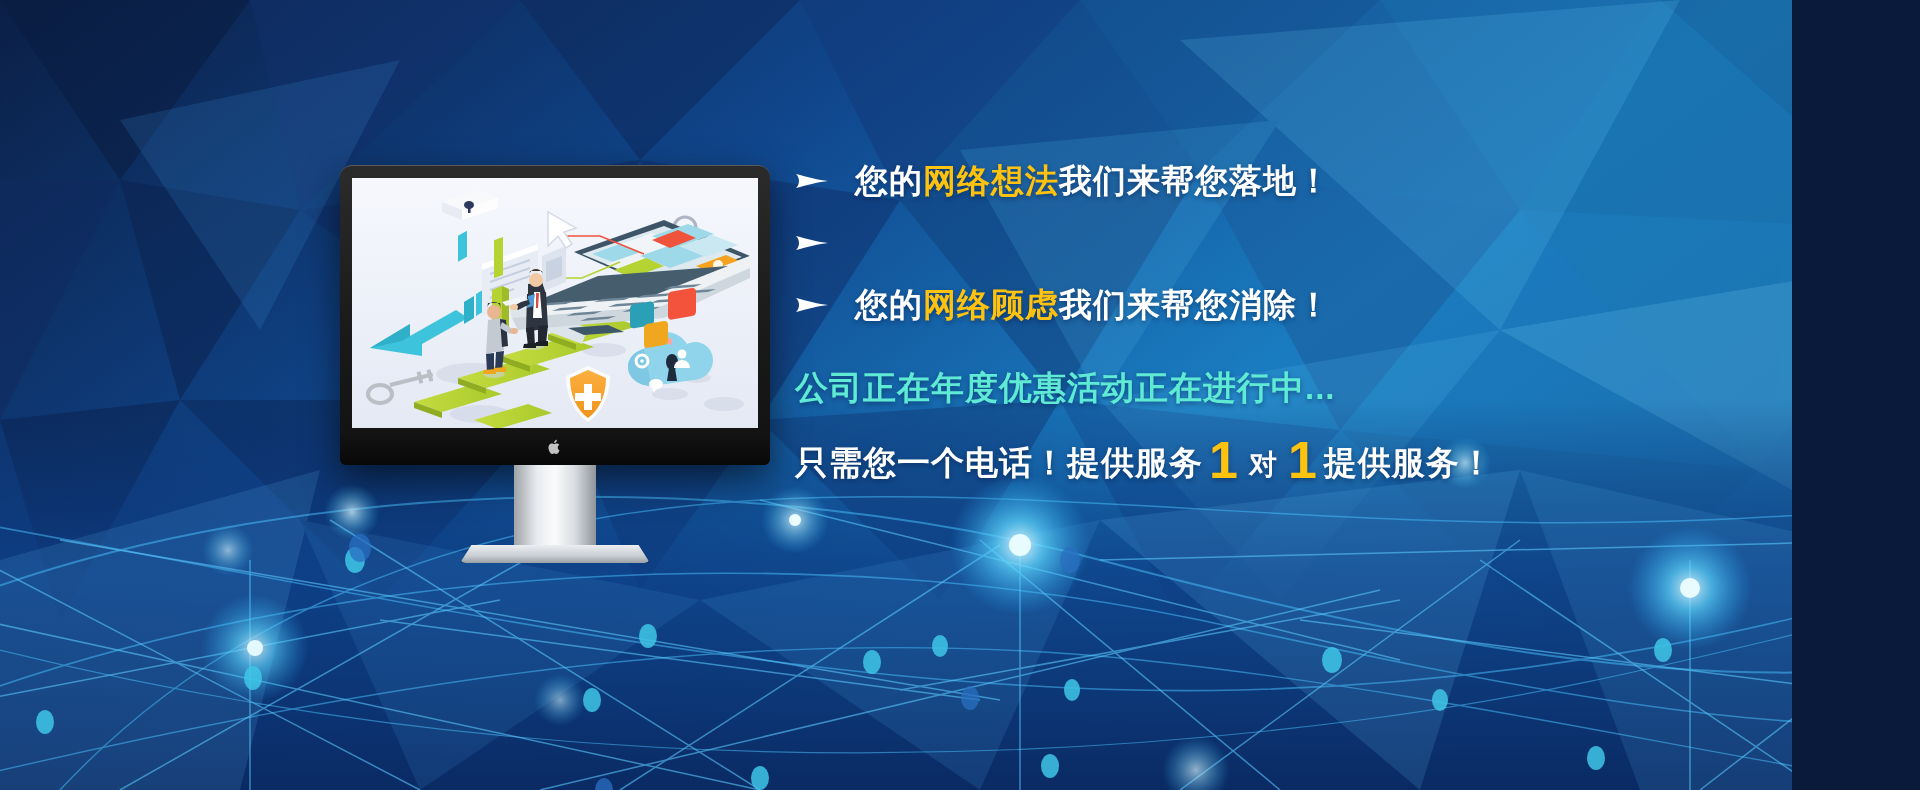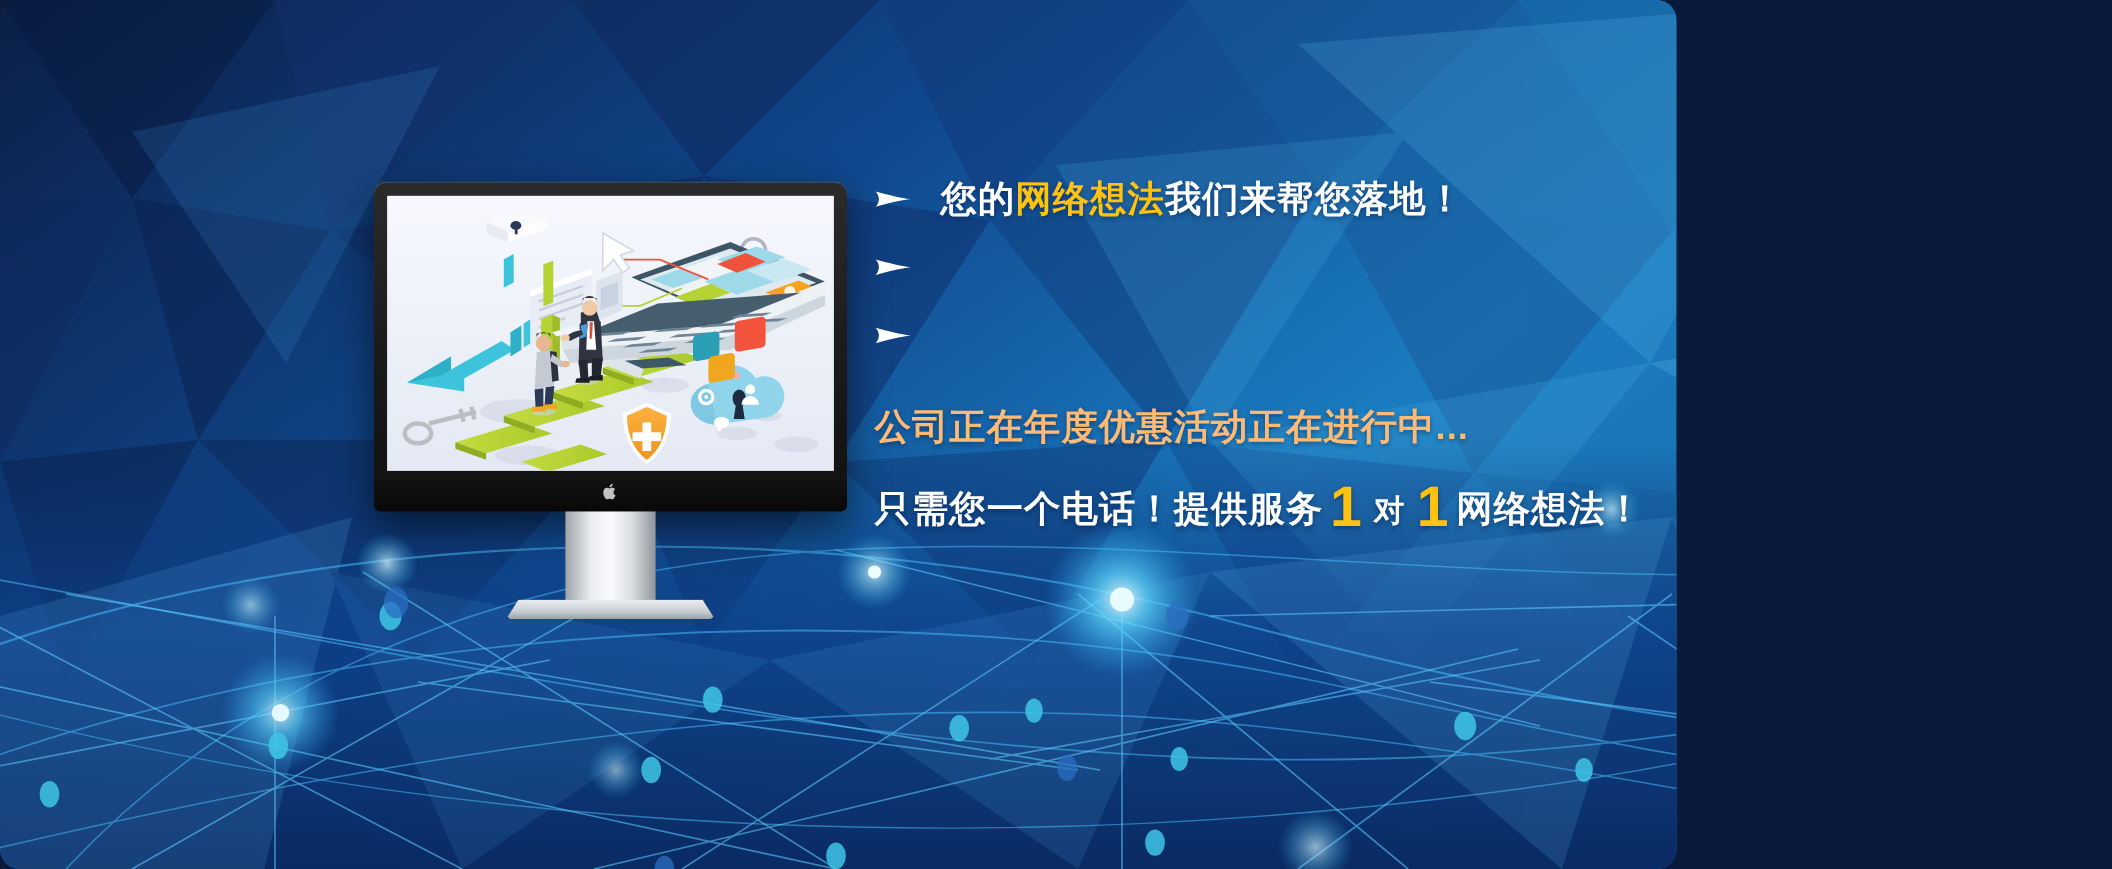--- a/index.html
+++ b/index.html
@@ -6,25 +6,24 @@
     margin: 0;
     padding: 0;
     background: #0a1a3a;
   }
   body {
     font-family: "Liberation Sans", "DejaVu Sans", sans-serif;
   }
 
   #banner {
     position: relative;
-    width: 1524px;
+    width: 1792px;
     height: 790px;
     overflow: hidden;
     background: #0d2757;
-    border-radius: 18px;
   }
 
   
   .bg-svg {
     position: absolute;
     left: 0; top: 0;
     width: 1920px;
     height: 790px;
     display: block;
   }
@@ -124,21 +123,21 @@
     white-space: nowrap;
     text-shadow: 0 2px 5px rgba(0,20,60,.45);
   }
   .hl {
     color: #ffc20e;
   }
   .line-promo {
     margin-top: 30px;
     font-size: 33px;
     font-weight: bold;
-    color: #fdba74;
+    color: #5eead4;
     letter-spacing: 1px;
     white-space: nowrap;
     text-shadow: 0 2px 5px rgba(0,20,60,.45);
   }
   .line-cta {
     margin-top: 30px;
     font-size: 33px;
     font-weight: bold;
     color: #ffffff;
     letter-spacing: 1px;
@@ -536,23 +535,26 @@
     <div class="bullet-row">
       <svg class="arrow-marker" viewBox="0 0 34 20">
         <path d="M1 3 C 12 6, 24 9, 33 10 C 24 11, 12 14, 1 17 C 5 13, 5 7, 1 3 Z" fill="#ffffff"></path>
       </svg>
     </div>
 
     <div class="bullet-row">
       <svg class="arrow-marker" viewBox="0 0 34 20">
         <path d="M1 3 C 12 6, 24 9, 33 10 C 24 11, 12 14, 1 17 C 5 13, 5 7, 1 3 Z" fill="#ffffff"></path>
       </svg>
+      <div class="bullet-text">
+        <span>您的</span><span class="hl">网络顾虑</span><span>我们来帮您消除！</span>
+      </div>
     </div>
 
     <div class="line-promo">公司正在年度优惠活动正在进行中...</div>
 
     <div class="line-cta">
-      <span>只需您一个电话！提供服务</span><span class="big-one">1</span><span class="mid-char">对</span><span class="big-one">1</span><span>网络想法！</span>
+      <span>只需您一个电话！提供服务</span><span class="big-one">1</span><span class="mid-char">对</span><span class="big-one">1</span><span>提供服务！</span>
     </div>
 
   </div>
 
 </div>
 
 </body></html>

